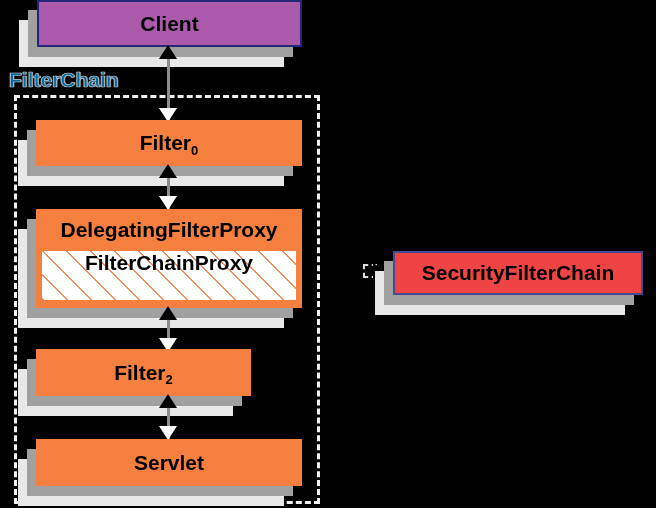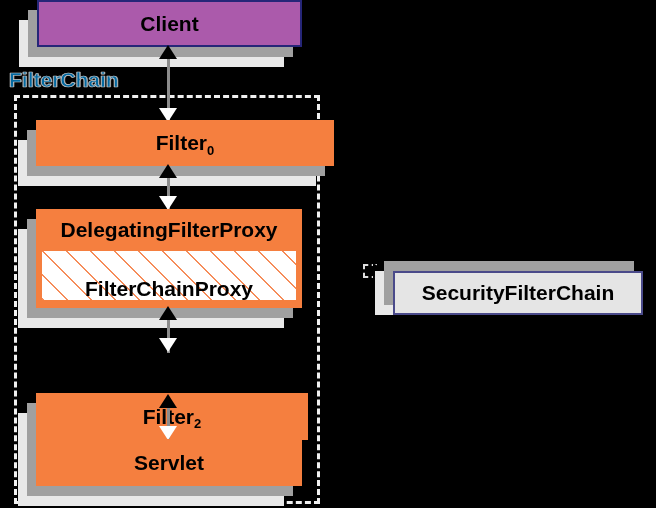--- a/index.html
+++ b/index.html
@@ -82,21 +82,21 @@
     font-size: 0.62em;
     vertical-align: baseline;
     position: relative;
     top: 0.32em;
     font-weight: bold;
   }
 
   
   .fill-orange  .face { background: #f57f3f; border: 1px solid #f57f3f; }
   .fill-purple  .face { background: #ab5aab; border: 2px solid #262678; }
-  .fill-tan     .face { background: #e5e5e5; border: 2px solid #4a4a8a; margin-top: 20px; }
+  .fill-tan     .face { background: #ef4444; border: 2px solid #4a4a8a; }
 
   
   .dfp .face {
     display: block;
     padding: 0;
   }
   .dfp .dfp-title {
     height: 40px;
     display: flex;
     align-items: center;
@@ -115,21 +115,21 @@
     background-color: #ffffff;
     background-image: repeating-linear-gradient(
         45deg,
         rgba(244,120,60,0.85) 0px,
         rgba(244,120,60,0.85) 1.5px,
         rgba(255,255,255,0) 1.5px,
         rgba(255,255,255,0) 17px);
     border: 1px solid #f57f3f;
     box-sizing: border-box;
     display: flex;
-    align-items: flex-end;
+    align-items: flex-start;
     justify-content: center;
   }
   .inner-hatch .title {
     font-size: 21px;
     font-weight: bold;
     color: #000;
     white-space: nowrap;
   }
 
   
@@ -181,21 +181,21 @@
 
   <div class="filterchain-label">FilterChain</div>
   <div class="filterchain-box"></div>
 
   <div>
     <div class="connector" style="left:167px; top:52px; height:70px;"></div>
     <div class="arrow-up-solid" style="left:159px; top:45px;"></div>
     <div class="arrow-down-hollow" style="left:159px; top:108px;"></div>
   </div>
 
-  <div class="node fill-orange" style="left:36px; top:120px; width:298px; height:46px;border-radius:9px;">
+  <div class="node fill-orange" style="left:36px; top:120px; width:266px; height:46px;border-radius:9px;">
     <div class="shadow-light"></div>
     <div class="shadow-dark"></div>
     <div class="face">
       <span class="title"><span>Filter</span><sub>0</sub></span>
     </div>
   </div>
 
   <div>
     <div class="connector" style="left:167px; top:171px; height:40px;"></div>
     <div class="arrow-up-solid" style="left:159px; top:164px;"></div>
@@ -225,21 +225,21 @@
       <span class="title">SecurityFilterChain</span>
     </div>
   </div>
 
   <div>
     <div class="connector" style="left:167px; top:313px; height:40px;"></div>
     <div class="arrow-up-solid" style="left:159px; top:306px;"></div>
     <div class="arrow-down-hollow" style="left:159px; top:338px;"></div>
   </div>
 
-  <div class="node fill-orange" style="left:36px; top:349px; width:272px; height:47px;margin-top:44px;">
+  <div class="node fill-orange" style="left:36px; top:349px; width:215px; height:47px;">
     <div class="shadow-light"></div>
     <div class="shadow-dark"></div>
     <div class="face">
       <span class="title"><span>Filter</span><sub>2</sub></span>
     </div>
   </div>
 
   <div>
     <div class="connector" style="left:167px; top:401px; height:40px;"></div>
     <div class="arrow-up-solid" style="left:159px; top:394px;"></div>

